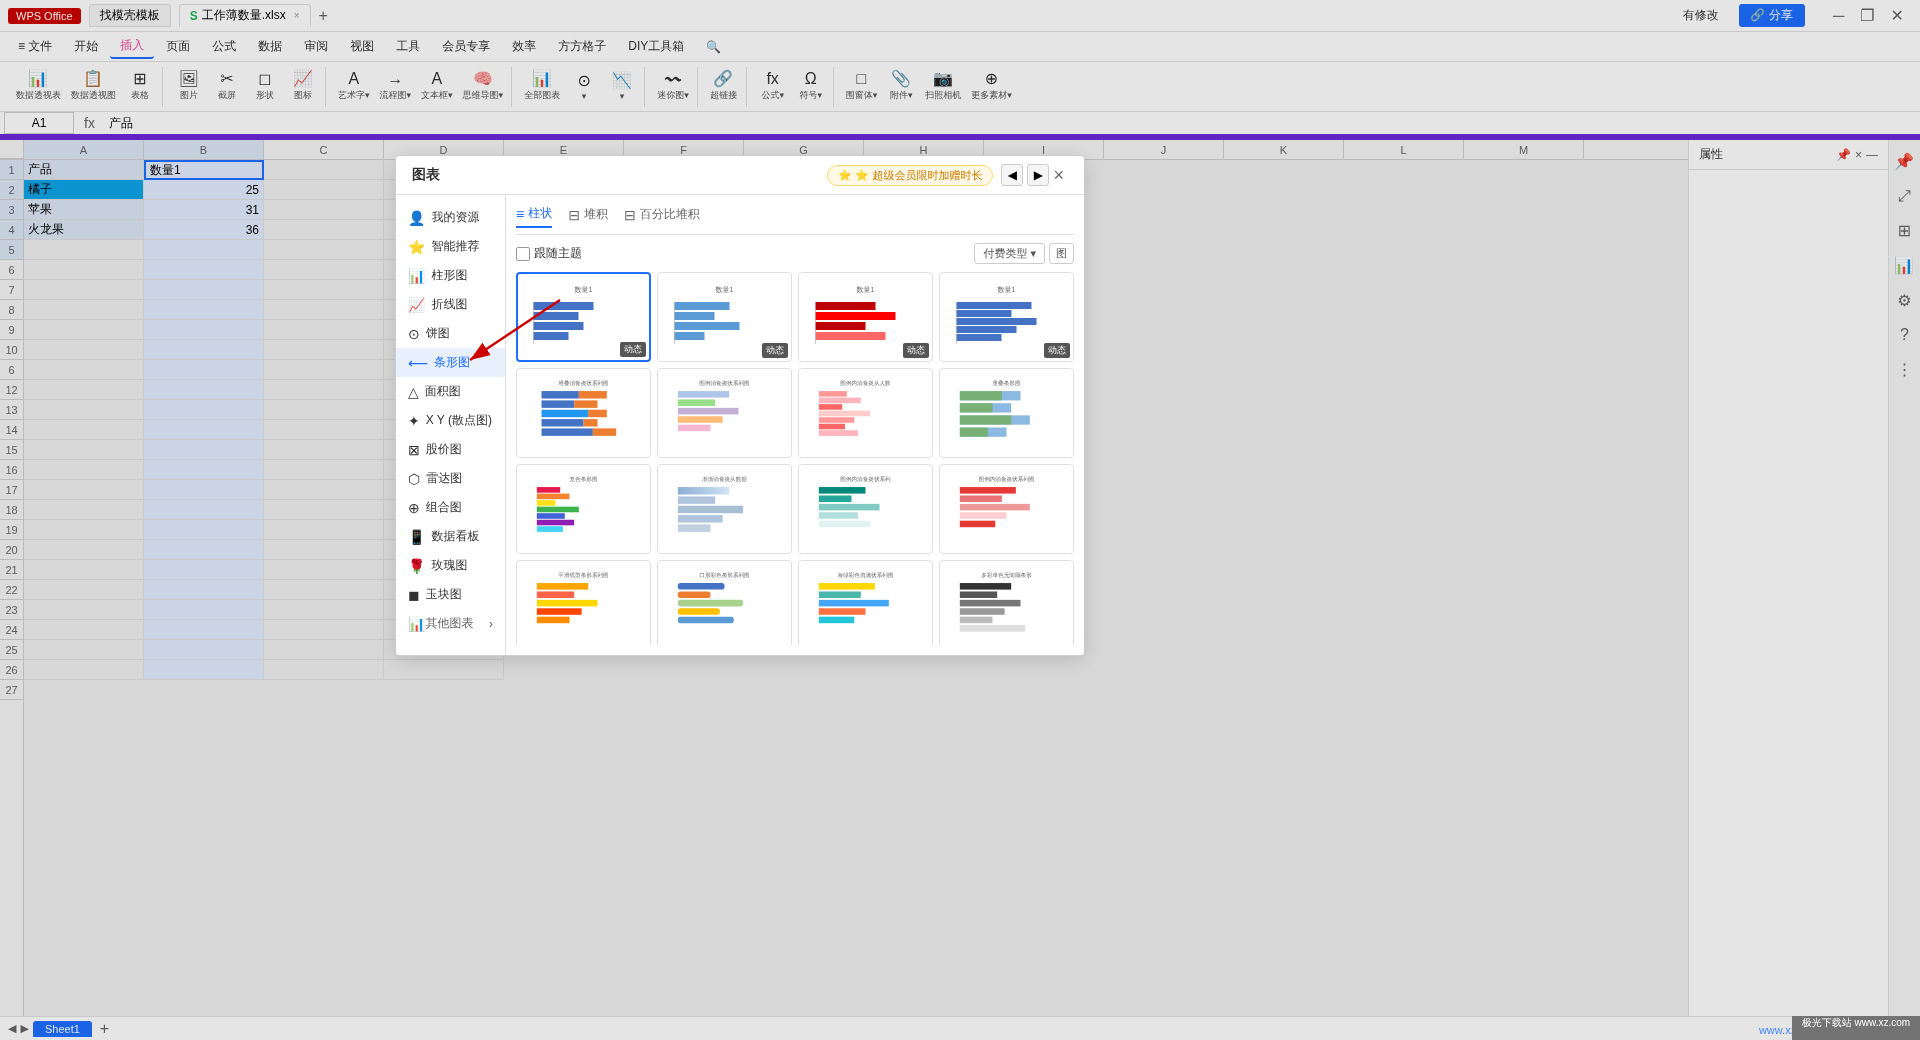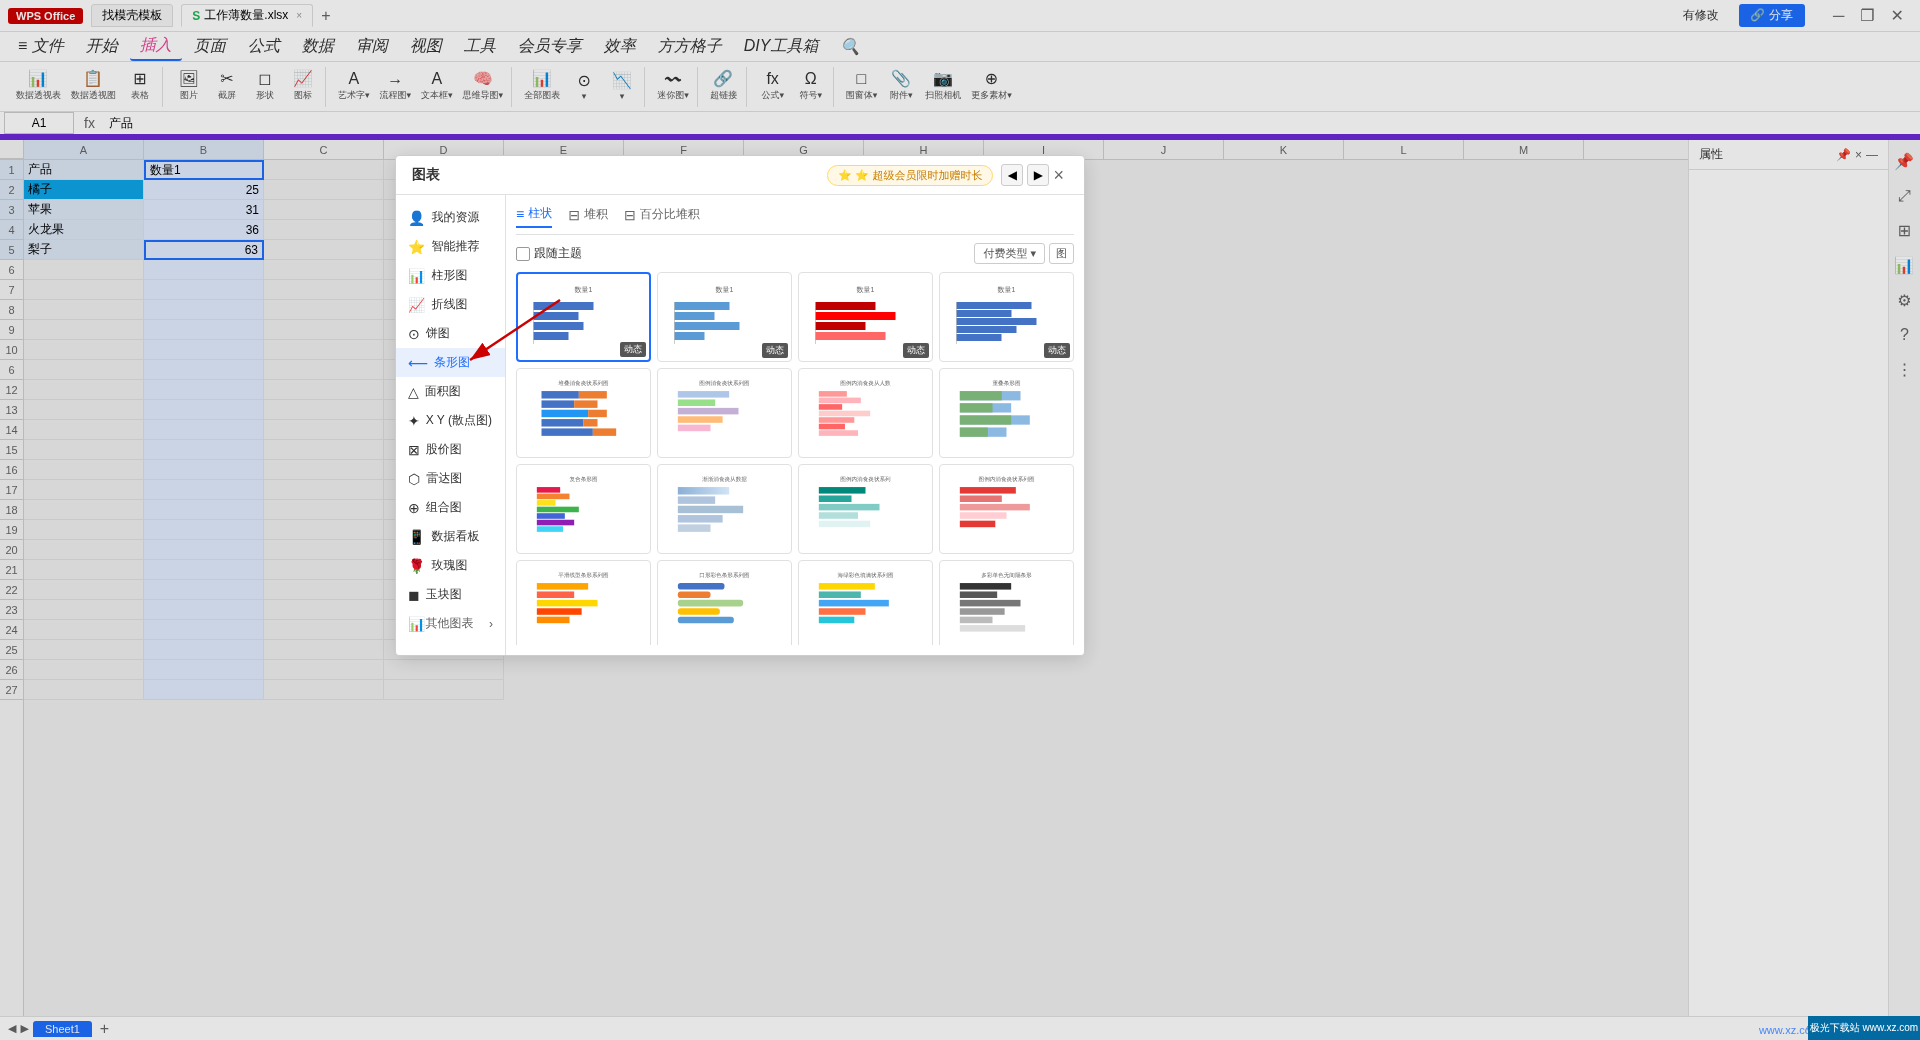--- a/index.html
+++ b/index.html
@@ -1,35 +1,35 @@
 <!DOCTYPE html>
 <html><head>
   <meta charset="utf-8">
   <style>
     * { box-sizing: border-box; margin: 0; padding: 0; }
     body { font-family: 'Microsoft YaHei', SimHei, sans-serif; font-size: 12px; background: #f0f0f0; overflow: hidden; width: 1920px; height: 1040px; }
 
     
     .titlebar { display: flex; align-items: center; height: 32px; background: #fff; border-bottom: 1px solid #e0e0e0; padding: 0 8px; }
     .titlebar-left { display: flex; align-items: center; gap: 8px; flex: 1; }
-    .wps-btn { background: #c00; color: #fff; border: none; border-radius: 3px; padding: 2px 8px; font-size: 11px; font-weight: bold; cursor: pointer; }
+    .wps-btn { background: #c00; color: #fff; border: none; border-radius: 3px; padding: 2px 8px; font-size: 11px; font-weight: normal; cursor: pointer; }
     .tab-item { display: flex; align-items: center; gap: 4px; padding: 2px 10px; background: #f5f5f5; border: 1px solid #ddd; border-radius: 3px 3px 0 0; font-size: 12px; cursor: pointer; }
     .tab-item.active { background: #fff; border-bottom-color: #fff; }
     .tab-icon { color: #1db954; font-weight: bold; }
     .tab-close { color: #999; font-size: 10px; cursor: pointer; margin-left: 4px; }
     .tab-add { background: none; border: none; color: #666; font-size: 16px; cursor: pointer; }
     .titlebar-right { display: flex; align-items: center; gap: 20px; }
     .user-btn { display: flex; align-items: center; gap: 4px; font-size: 12px; color: #333; cursor: pointer; }
     .share-btn { background: #1e6fff; color: #fff; border: none; border-radius: 3px; padding: 3px 12px; font-size: 12px; cursor: pointer; display: flex; align-items: center; gap: 4px; }
     .win-btns { display: flex; gap: 0; }
     .win-btn { background: none; border: none; font-size: 16px; color: #666; cursor: pointer; padding: 0 8px; }
 
     
     .menubar { display: flex; align-items: center; height: 30px; background: #fff; border-bottom: 1px solid #e0e0e0; padding: 0 8px; gap: 2px; }
-    .menu-item { padding: 3px 10px; font-size: 16px; color: #333; cursor: pointer; border-radius: 3px; font-style: italic; }
+    .menu-item { padding: 3px 10px; font-size: 12px; color: #333; cursor: pointer; border-radius: 3px; }
     .menu-item.active { color: #ec4899; border-bottom: 2px solid #1e6fff; }
 
     
     .toolbar { display: flex; align-items: center; height: 50px; background: #fff; border-bottom: 1px solid #e0e0e0; padding: 0 8px; gap: 4px; overflow: hidden; }
     .tool-group { display: flex; align-items: center; gap: 2px; padding: 0 4px; border-right: 1px solid #e0e0e0; height: 40px; }
     .tool-group:last-child { border-right: none; }
     .tool-btn { display: flex; flex-direction: column; align-items: center; justify-content: center; padding: 2px 4px; border-radius: 3px; cursor: pointer; min-width: 36px; height: 38px; font-size: 10px; color: #333; border: none; background: none; gap: 2px; }
     .tool-icon { font-size: 16px; line-height: 1; }
     .tool-label { font-size: 9px; color: #555; white-space: nowrap; }
 
@@ -361,26 +361,20 @@
             <div class="sheet-cell col-d"></div>
           </div>
 
           <div class="sheet-row">
             <div class="sheet-cell col-a" style="background:#dde7f5;">火龙果</div>
             <div class="sheet-cell col-b num">36</div>
             <div class="sheet-cell col-c"></div>
             <div class="sheet-cell col-d"></div>
           </div>
 
-          <div class="sheet-row">
-            <div class="sheet-cell col-a" style="background:#dde7f5;">梨子</div>
-            <div class="sheet-cell col-b num" style="border:2px solid #1e6fff;">63</div>
-            <div class="sheet-cell col-c"></div>
-            <div class="sheet-cell col-d"></div>
-          </div>
 
           <div class="sheet-row">
               <div class="sheet-cell col-a"></div>
               <div class="sheet-cell col-b"></div>
               <div class="sheet-cell col-c"></div>
               <div class="sheet-cell col-d"></div>
             </div>
           <div class="sheet-row">
               <div class="sheet-cell col-a"></div>
               <div class="sheet-cell col-b"></div>
@@ -873,15 +867,15 @@
   <defs>
     <marker id="arrowhead" markerWidth="8" markerHeight="6" refX="8" refY="3" orient="auto">
       <polygon points="0 0, 8 3, 0 6" fill="#cc0000"></polygon>
     </marker>
   </defs>
   <line x1="150" y1="20" x2="60" y2="80" stroke="#cc0000" stroke-width="2.5" marker-end="url(#arrowhead)"></line>
 </svg>
 
 <div class="watermark">www.xz.com</div>
 
-<div style="position:fixed; bottom:0; right:0; width:112px; height:24px; background:#0369a1; display:flex; align-items:center; justify-content:center; z-index:200;">
+<div style="position:fixed; bottom:0; right:0; width:128px; height:24px; background:#737373; display:flex; justify-content:center; z-index:200;">
   <span style="color:#fff; font-size:10px;">极光下载站 www.xz.com</span>
 </div>
 
 </body></html>

